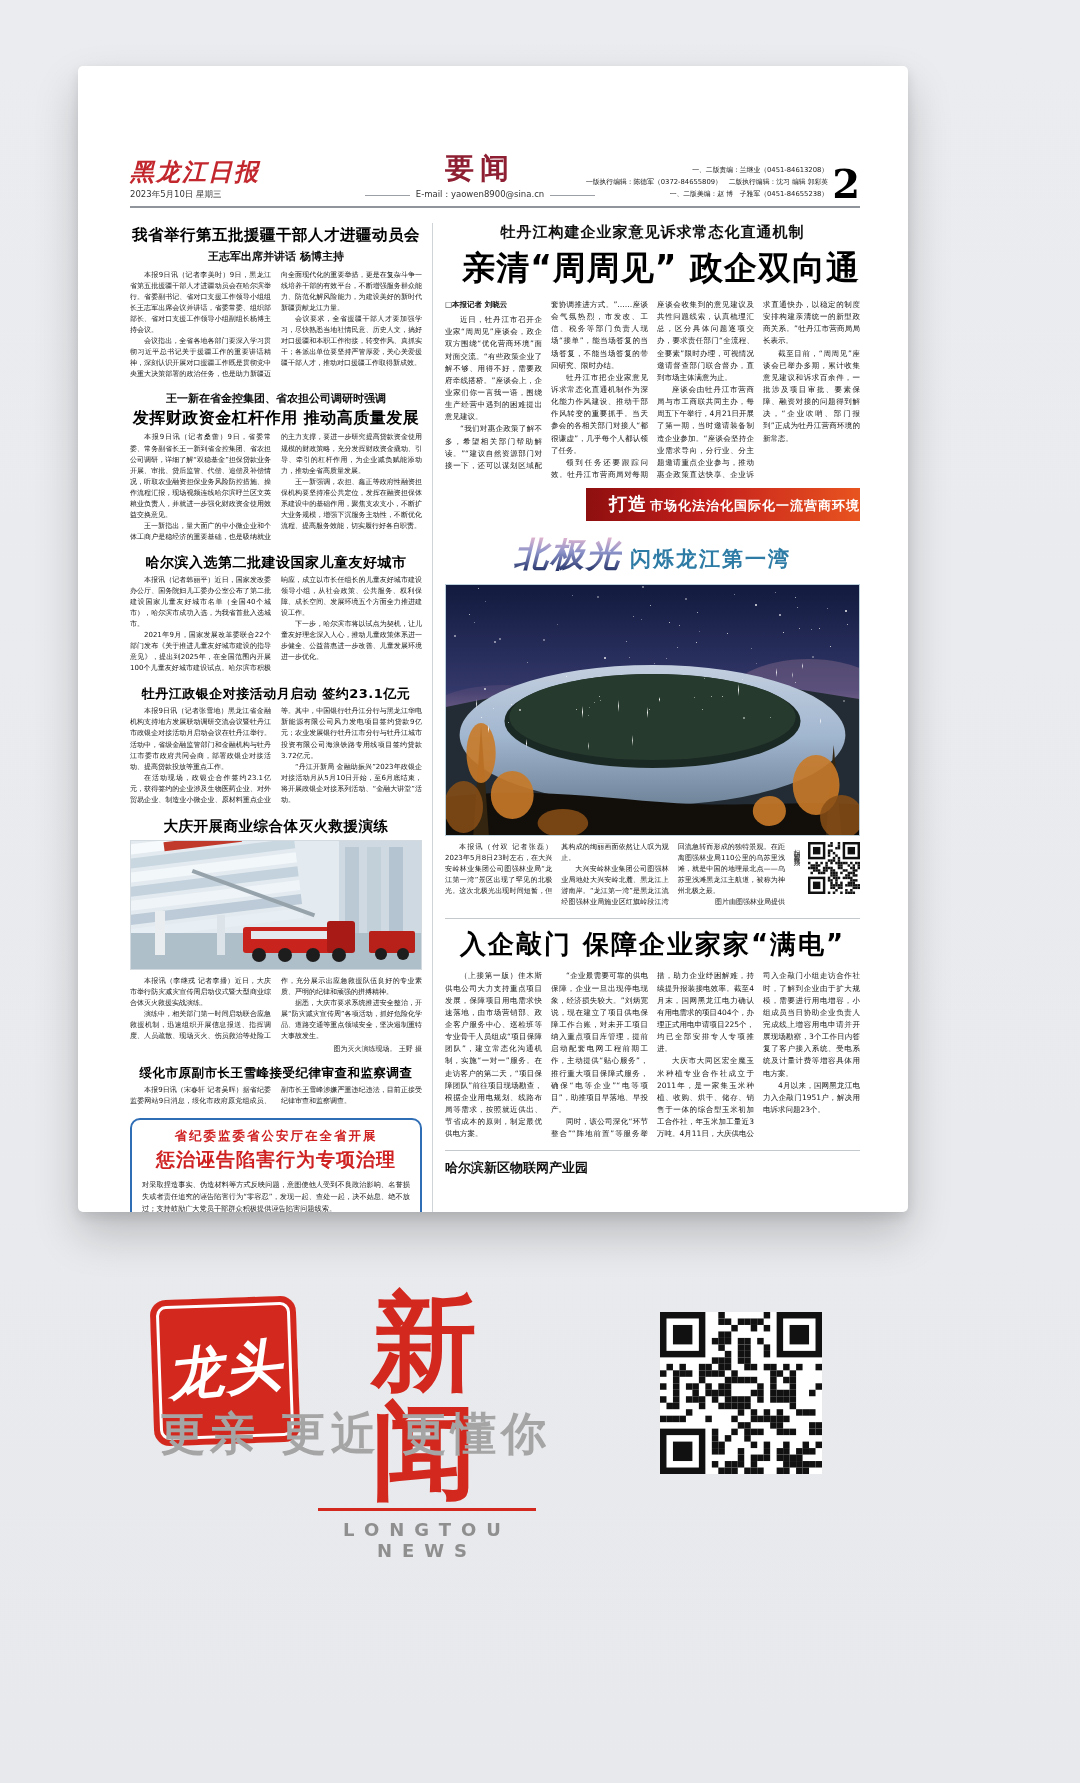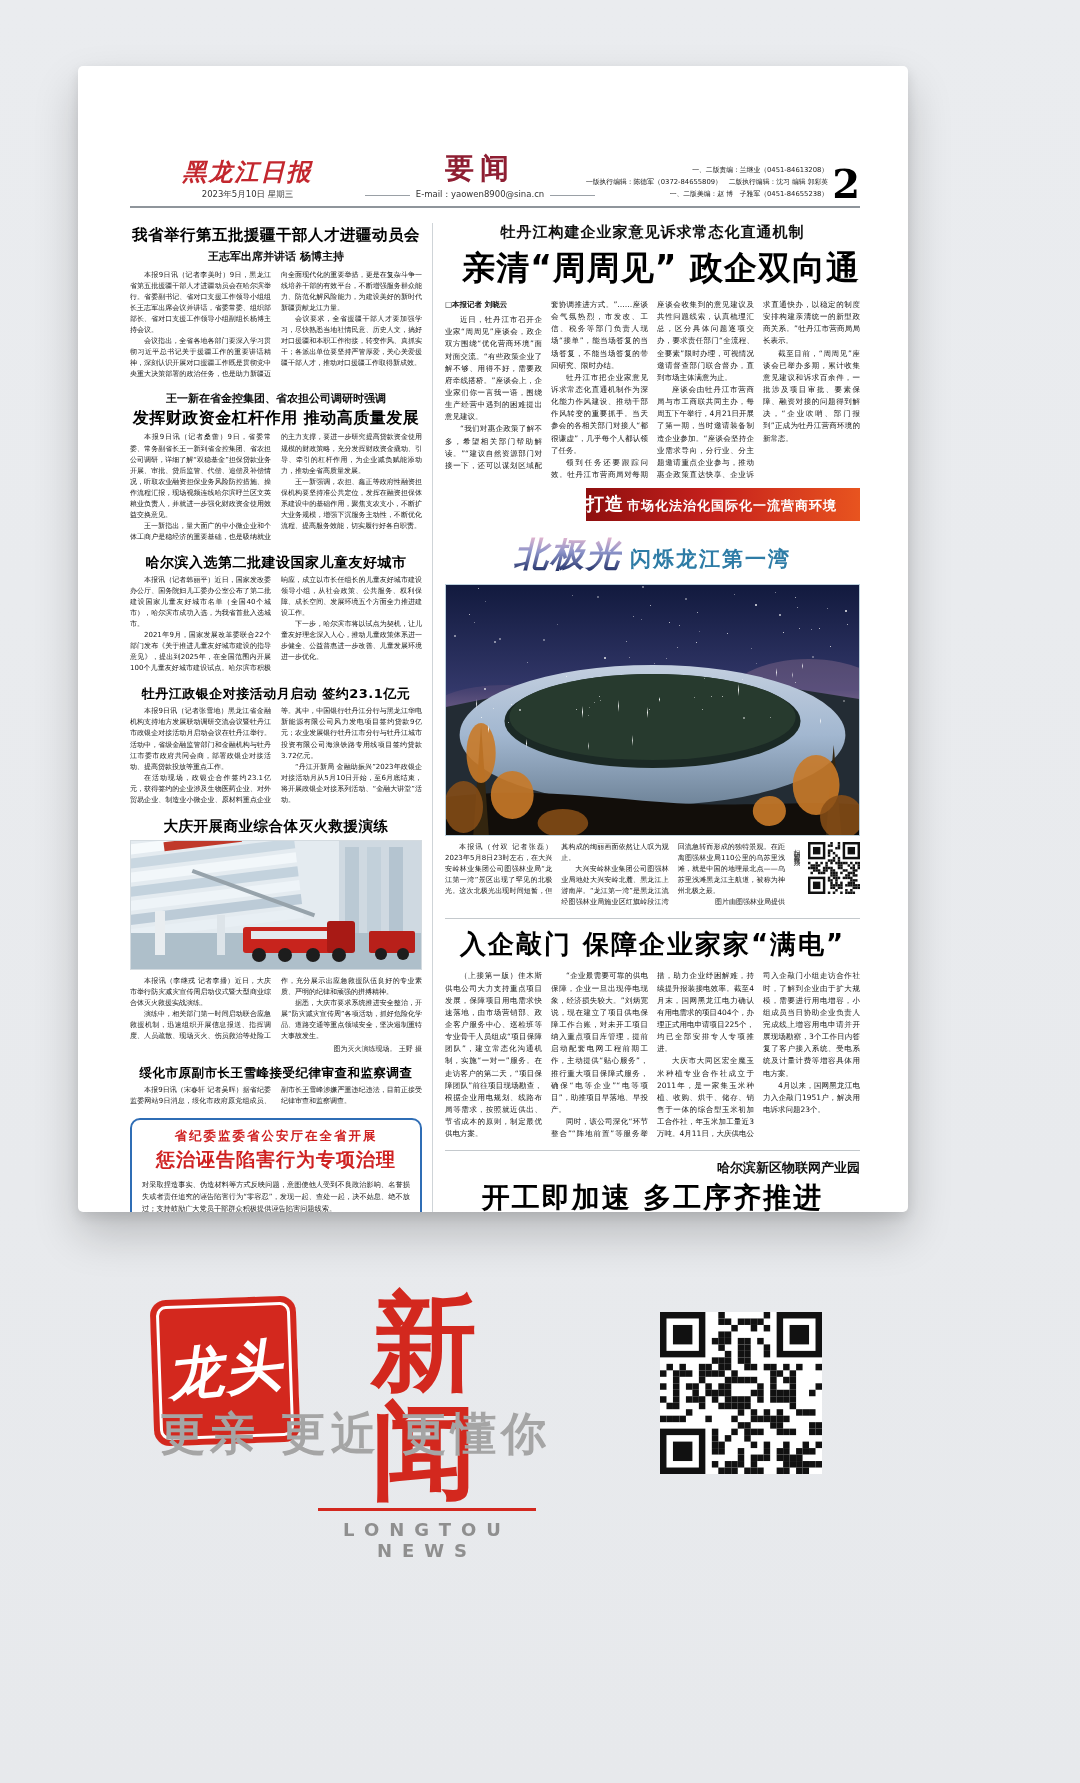--- a/index.html
+++ b/index.html
@@ -4,21 +4,21 @@
 <style>
   html,body{margin:0;padding:0;background:#e9ebee;}
   .canvas{position:relative;width:1080px;height:1783px;background:linear-gradient(180deg,#eaecef 0%,#e7e9ec 100%);
           font-family:"DejaVu Sans",sans-serif;overflow:hidden;color:#111;}
   
   .page{position:absolute;left:78px;top:66px;width:830px;height:1146px;background:#fff;border-radius:5px;
         box-shadow:0 22px 45px rgba(0,0,0,.20),0 5px 12px rgba(0,0,0,.10);
         padding:88px 48px 14px 52px;box-sizing:border-box;overflow:hidden;}
   
   .ph{display:flex;align-items:flex-end;border-bottom:2.5px solid #8f959b;padding-bottom:5px;}
-  .masthead{width:235px;text-align:center;}
+  .masthead{width:235px;}
   .mast-logo{font-family:"DejaVu Serif",serif;font-style:italic;font-weight:bold;color:#c3272e;
              font-size:24px;letter-spacing:2px;line-height:1;}
   .mast-date{font-size:8.5px;color:#333;margin-top:5px;}
   .sect{flex:1;text-align:center;}
   .sect-name{font-size:29px;font-weight:900;color:#8e1e32;letter-spacing:6px;line-height:1;}
   .sect-mail{display:flex;align-items:center;gap:6px;font-size:8.5px;color:#333;margin-top:6px;}
   .sect-mail::before,.sect-mail::after{content:"";flex:1;border-top:1px solid #9aa0a6;}
   .ph-right{display:flex;align-items:flex-end;gap:4px;width:265px;justify-content:flex-end;}
   .editors{font-size:6.8px;color:#222;line-height:1.75;text-align:right;white-space:nowrap;}
   .pagenum{font-family:"DejaVu Serif",serif;font-size:40px;font-weight:bold;line-height:.85;color:#000;}
@@ -41,42 +41,42 @@
   
   .notice{border:2px solid #2f6db5;border-radius:10px;padding:8px 10px 9px;margin-top:4px;}
   .nk{color:#cf2121;font-weight:900;font-size:12.5px;text-align:center;letter-spacing:2px;margin:0;}
   .nt{color:#cf2121;font-weight:700;font-size:19px;text-align:center;letter-spacing:1px;margin:2px 0 6px;}
   .nb{font-size:7.2px;line-height:1.65;text-align:justify;font-weight:400;margin:0;color:#222;}
   
   .lead-kicker{font-size:15px;font-weight:800;text-align:center;letter-spacing:1px;margin:0;}
   .lead-title{font-size:33px;font-weight:900;text-align:right;letter-spacing:1px;margin:4px 0 8px;color:#000;}
   .byline{text-indent:0 !important;font-weight:600;margin-bottom:3px !important;}
   .banner{margin:7px 0 2px auto;width:66%;background:linear-gradient(90deg,#8e0f0f,#c5201c 45%,#e8541f);
-          color:#fff;text-align:left;padding:4px 0 5px;font-weight:900;font-size:13px;letter-spacing:1px;}
+          color:#fff;text-align:right;padding:4px 0 5px;font-weight:900;font-size:13px;letter-spacing:1px;}
   .banner .big{font-size:18px;margin-right:3px;}
   
   .aur{margin-top:10px;}
   .aur-titles{text-align:center;margin:2px 0 6px;}
   .aur-art{font-size:34px;font-weight:900;font-style:italic;letter-spacing:2px;
            background:linear-gradient(180deg,#f3bcd0 0%,#8b93c9 45%,#17265c 100%);
            -webkit-background-clip:text;background-clip:text;color:transparent;}
   .aur-rest{font-size:21px;font-weight:900;color:#2e7ca6;margin-left:8px;letter-spacing:2px;}
   .aur-photo{height:250px;border:1px solid #bcd0dc;position:relative;overflow:hidden;}
   .aur-photo svg{position:absolute;inset:0;width:100%;height:100%;}
   #sky{position:absolute;inset:0;}
   .star{position:absolute;background:#fff;border-radius:50%;}
   .streak{position:absolute;background:linear-gradient(180deg,rgba(255,255,255,0),#fff,rgba(255,255,255,0));width:1px;}
   .aur-cap{display:flex;gap:7px;margin-top:6px;align-items:flex-start;}
   .aur-cap .body3{flex:1;}
   .qr-vlabel{writing-mode:vertical-rl;font-size:6.5px;color:#333;letter-spacing:2px;margin-top:2px;}
   .qr-small{width:52px;height:52px;background:#fff;}
   
   .rule-top{border-top:1px solid #c4c9cd;padding-top:8px;margin-top:10px;}
   .power-title{font-size:26px;font-weight:900;text-align:center;letter-spacing:2px;margin:0 0 8px;color:#000;}
-  .iot-kicker{font-size:13px;font-weight:800;margin:0 0 2px;text-align:right;}
+  .iot-kicker{font-size:13px;font-weight:800;margin:0 0 2px;text-align:left;}
   .iot-title{font-size:28px;font-weight:900;text-align:center;letter-spacing:2px;margin:0 0 8px;color:#000;}
   
   .seal{position:absolute;left:152px;top:1298px;width:146px;height:146px;background:#d3281e;border-radius:16px;
         transform:rotate(-2deg);box-shadow:inset 0 0 0 6px #d3281e,inset 0 0 0 9px #ffffff;
         display:flex;align-items:center;justify-content:center;}
   .seal-txt{color:#fff;font-weight:900;font-style:italic;font-size:56px;letter-spacing:2px;transform:rotate(-4deg);
             font-family:"DejaVu Serif",serif;}
   .brand{position:absolute;left:318px;top:1288px;width:218px;text-align:center;}
   .brand-cn{font-family:"DejaVu Serif",serif;font-size:106px;font-weight:900;color:#d3281e;line-height:1.02;letter-spacing:6px;}
   .brand-en{margin-top:4px;border-top:3px solid #d3281e;padding-top:8px;font-size:18px;letter-spacing:10px;
@@ -520,21 +520,20 @@
             <p>（上接第一版）佳木斯供电公司大力支持重点项目发展，保障项目用电需求快速落地，由市场营销部、政企客户服务中心、巡检班等专业骨干人员组成“项目保障团队”，建立常态化沟通机制，实施“一对一”服务。在走访客户的第二天，“项目保障团队”前往项目现场勘查，根据企业用电规划、线路布局等需求，按照就近供出、节省成本的原则，制定最优供电方案。</p>
             <p>“企业最需要可靠的供电保障，企业一旦出现停电现象，经济损失较大。”刘炳宽说，现在建立了项目供电保障工作台账，对未开工项目纳入重点项目库管理，提前启动配套电网工程前期工作，主动提供“贴心服务”，推行重大项目保障式服务，确保“电等企业”“电等项目”，助推项目早落地、早投产。</p>
             <p>同时，该公司深化“环节整合”“阵地前置”等服务举措，助力企业纾困解难，持续提升报装接电效率。截至4月末，国网黑龙江电力确认有用电需求的项目404个，办理正式用电申请项目225个，均已全部安排专人专项推进。</p>
             <p>大庆市大同区宏全魔玉米种植专业合作社成立于2011年，是一家集玉米种植、收购、烘干、储存、销售于一体的综合型玉米初加工合作社，年玉米加工量近3万吨。4月11日，大庆供电公司入企敲门小组走访合作社时，了解到企业由于扩大规模，需要进行用电增容，小组成员当日协助企业负责人完成线上增容用电申请并开展现场勘察，3个工作日内答复了客户接入系统、受电系统及计量计费等增容具体用电方案。</p>
             <p>4月以来，国网黑龙江电力入企敲门1951户，解决用电诉求问题23个。</p>
           </div>
         </div>
 
         <div class="rule-top">
           <div class="iot-kicker">哈尔滨新区物联网产业园</div>
-          <h1 class="iot-title">开工即加速 多工序齐推进</h1>
 
         </div>
 
       </div>
     </div>
   </div>
 
   <div class="seal">
     <div class="seal-txt">龙头</div>
   </div>

